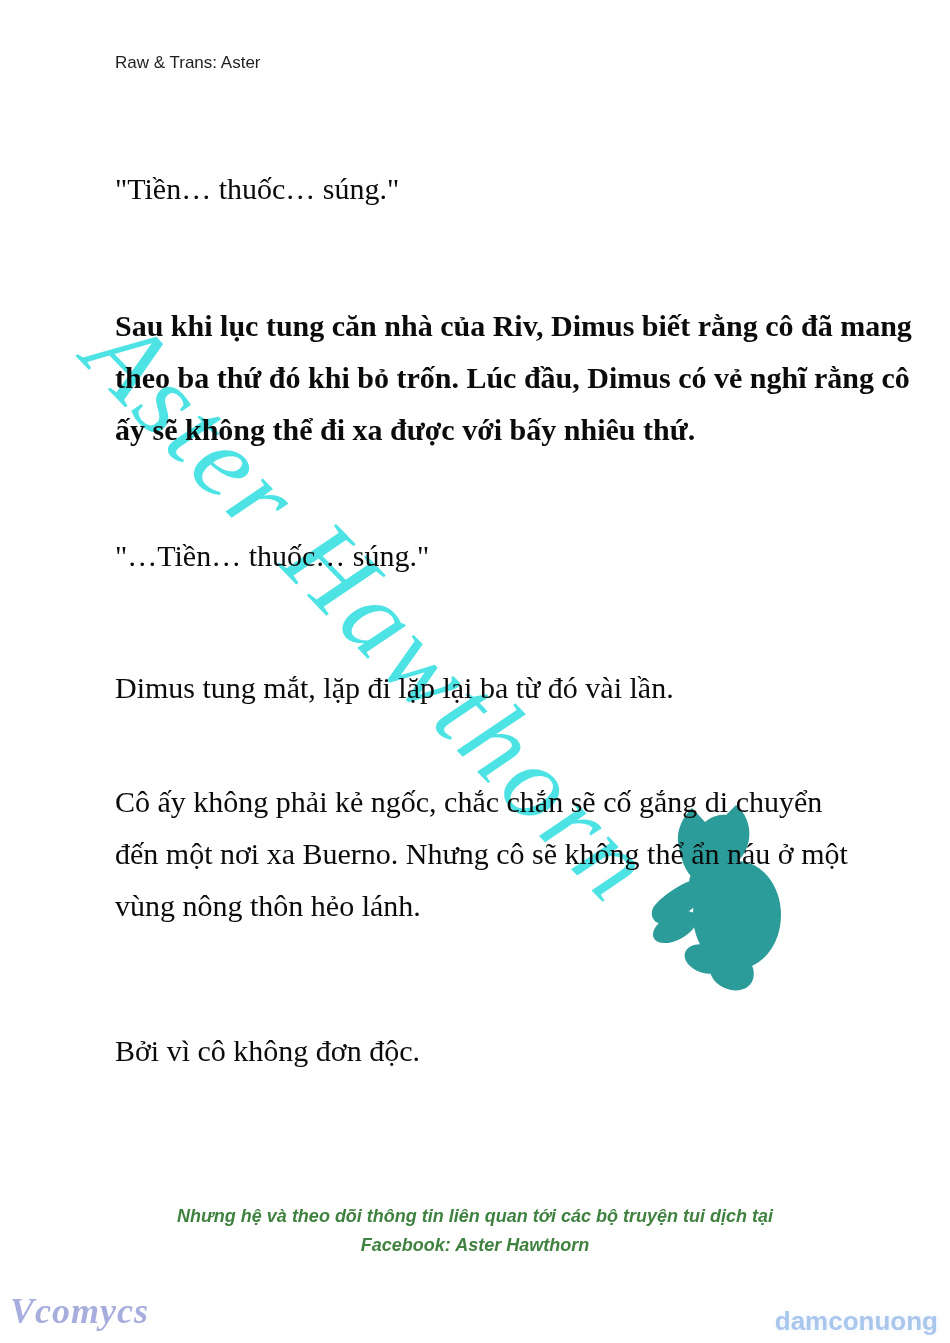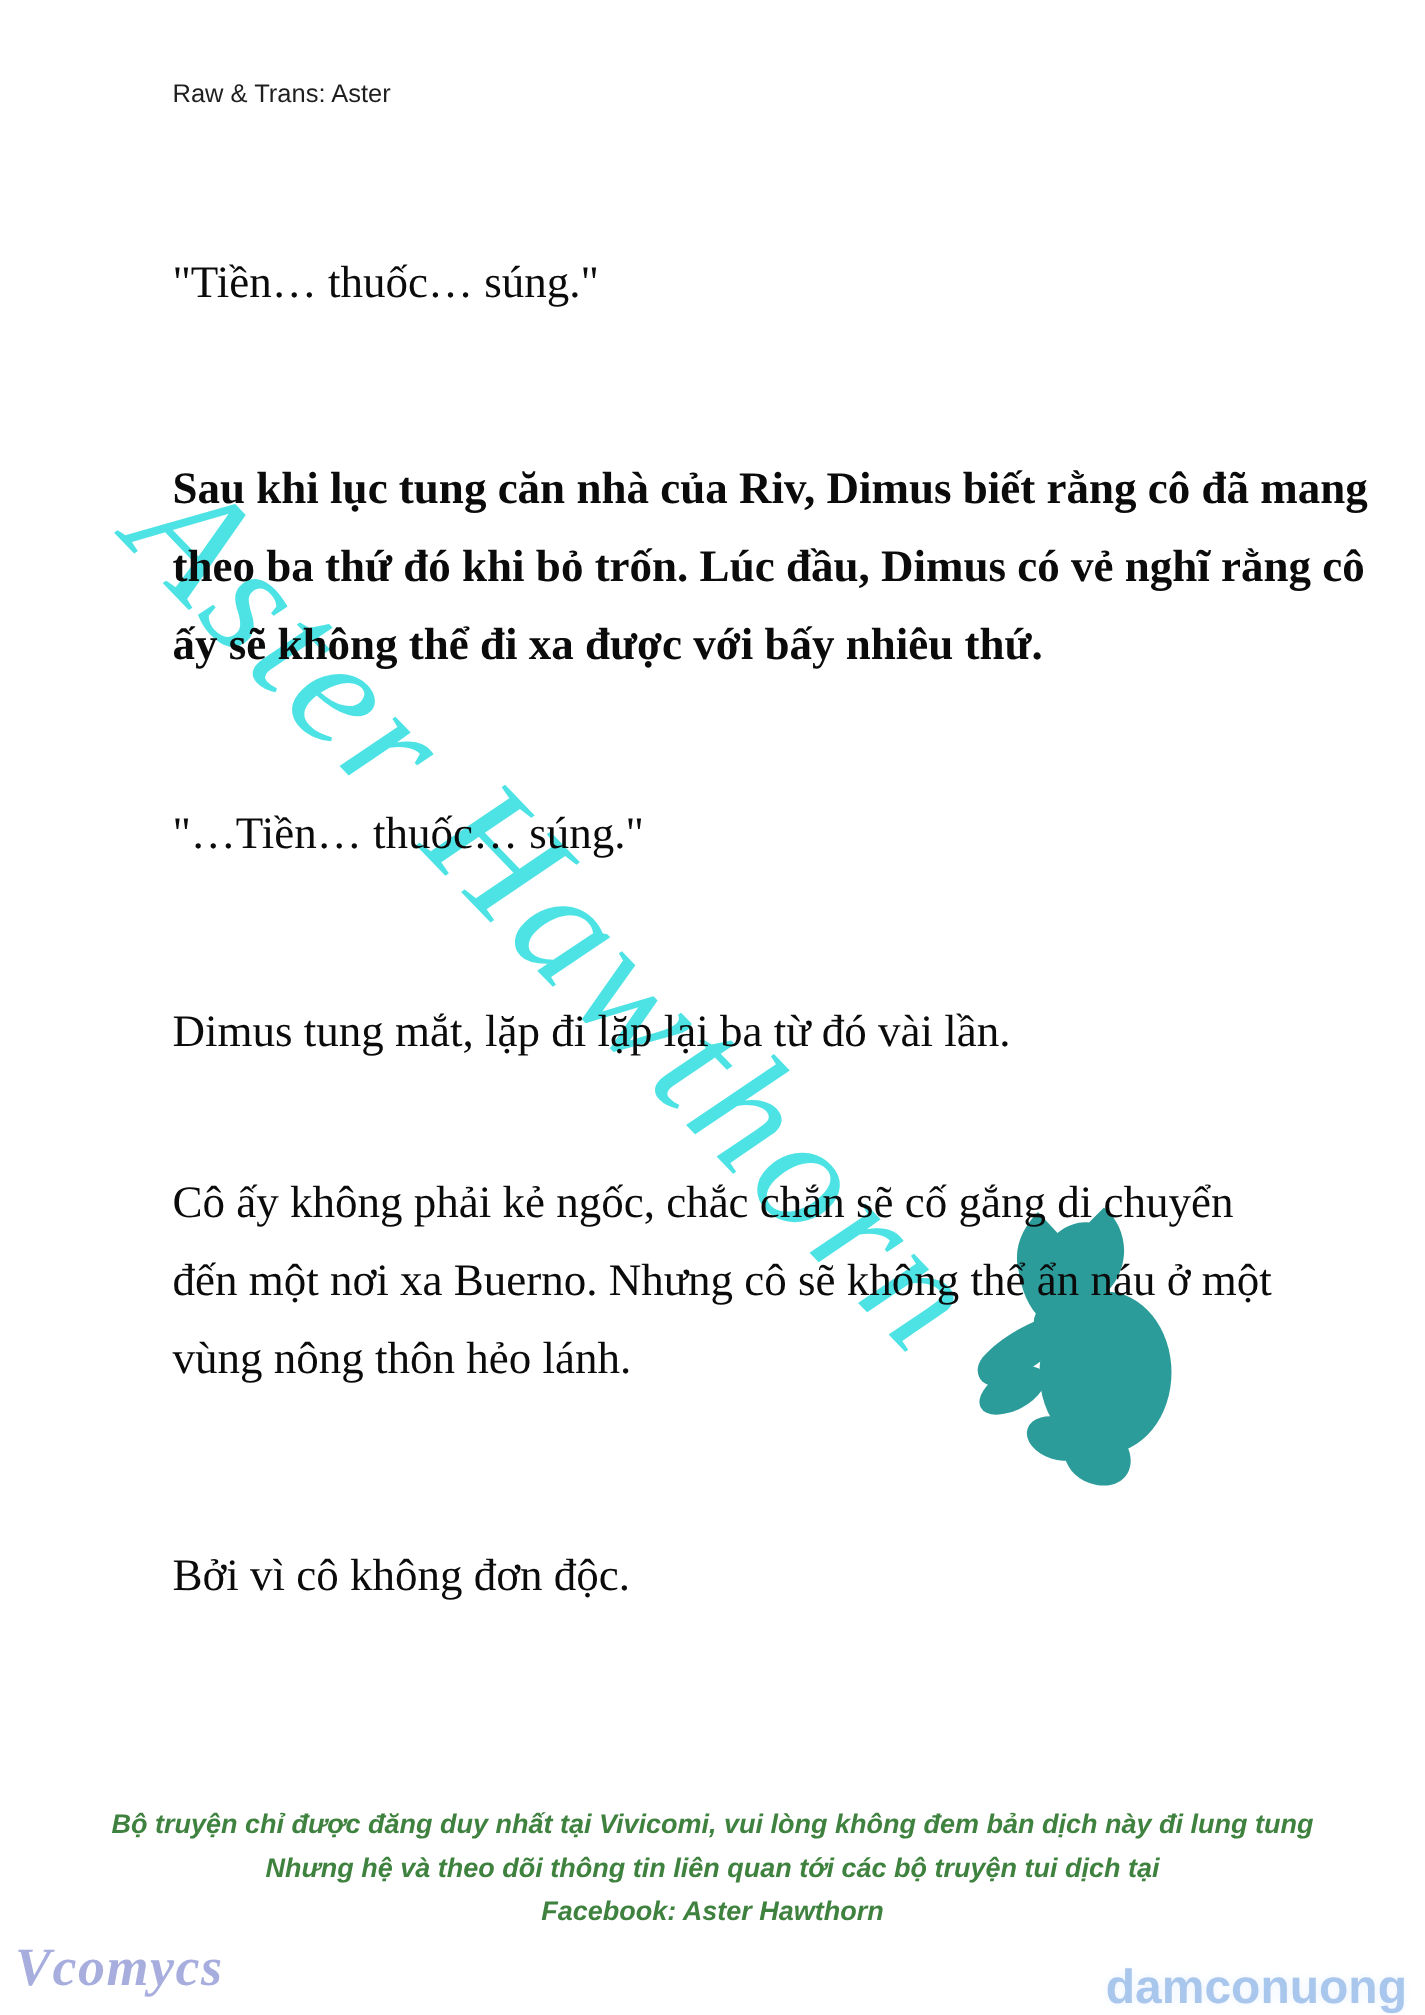--- a/index.html
+++ b/index.html
@@ -87,21 +87,21 @@
     letter-spacing:1px;
     color:#A7AEDE;
     white-space:nowrap;
   }
   .logo-right{
     position:absolute;
     right:12px; top:1306px;
     z-index:3;
     font-family:"Liberation Sans", sans-serif;
     font-weight:bold;
-    font-size:32px;
+    font-size:26px;
     color:#A9C6EC;
     text-shadow:0 0 6px #eaf3ff, 0 0 2px #ffffff;
     white-space:nowrap;
   }
 </style>
 </head>
 <body>
 
 <div class="page">
 
@@ -150,21 +150,20 @@
     <div class="line">Cô ấy không phải kẻ ngốc, chắc chắn sẽ cố gắng di chuyển</div>
     <div class="line">đến một nơi xa Buerno. Nhưng cô sẽ không thể ẩn náu ở một</div>
     <div class="line">vùng nông thôn hẻo lánh.</div>
   </div>
 
   <div class="para p6">
     <div class="line">Bởi vì cô không đơn độc.</div>
   </div>
 
   <div class="footer-notice">
-    <div class="fline">Bộ truyện chỉ được đăng duy nhất tại Vivicomi, vui lòng không đem bản dịch này đi lung tung</div>
     <div class="fline">Nhưng hệ và theo dõi thông tin liên quan tới các bộ truyện tui dịch tại</div>
     <div class="fline">Facebook: Aster Hawthorn</div>
   </div>
 
   <div class="logo-left">Vcomycs</div>
   <div class="logo-right">damconuong</div>
 
 </div>
 
 </body></html>

